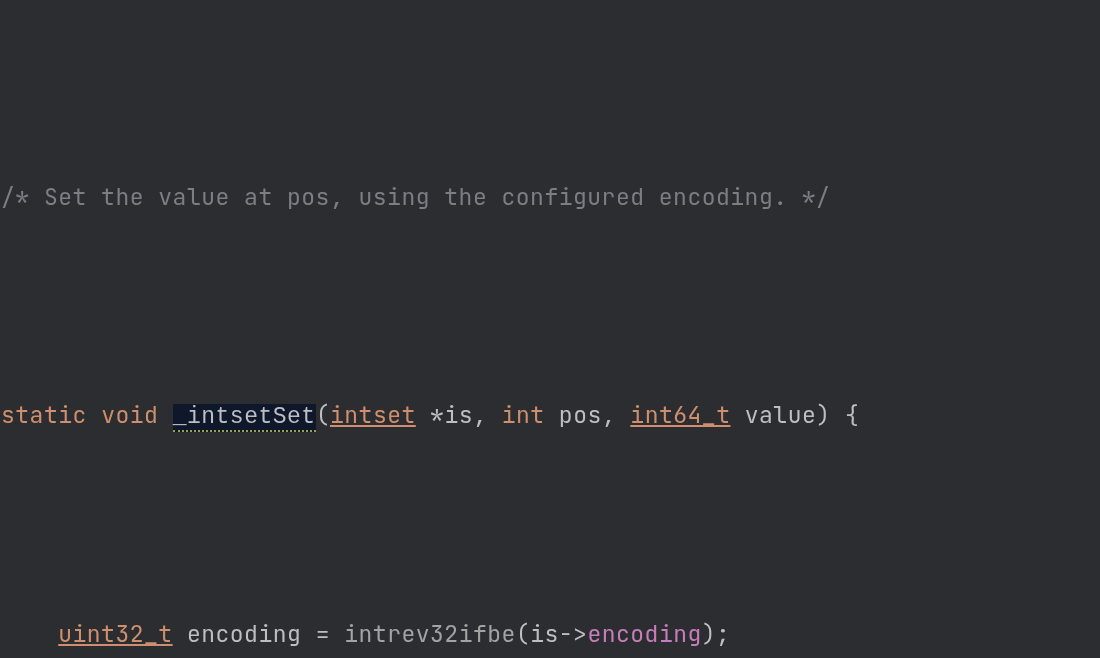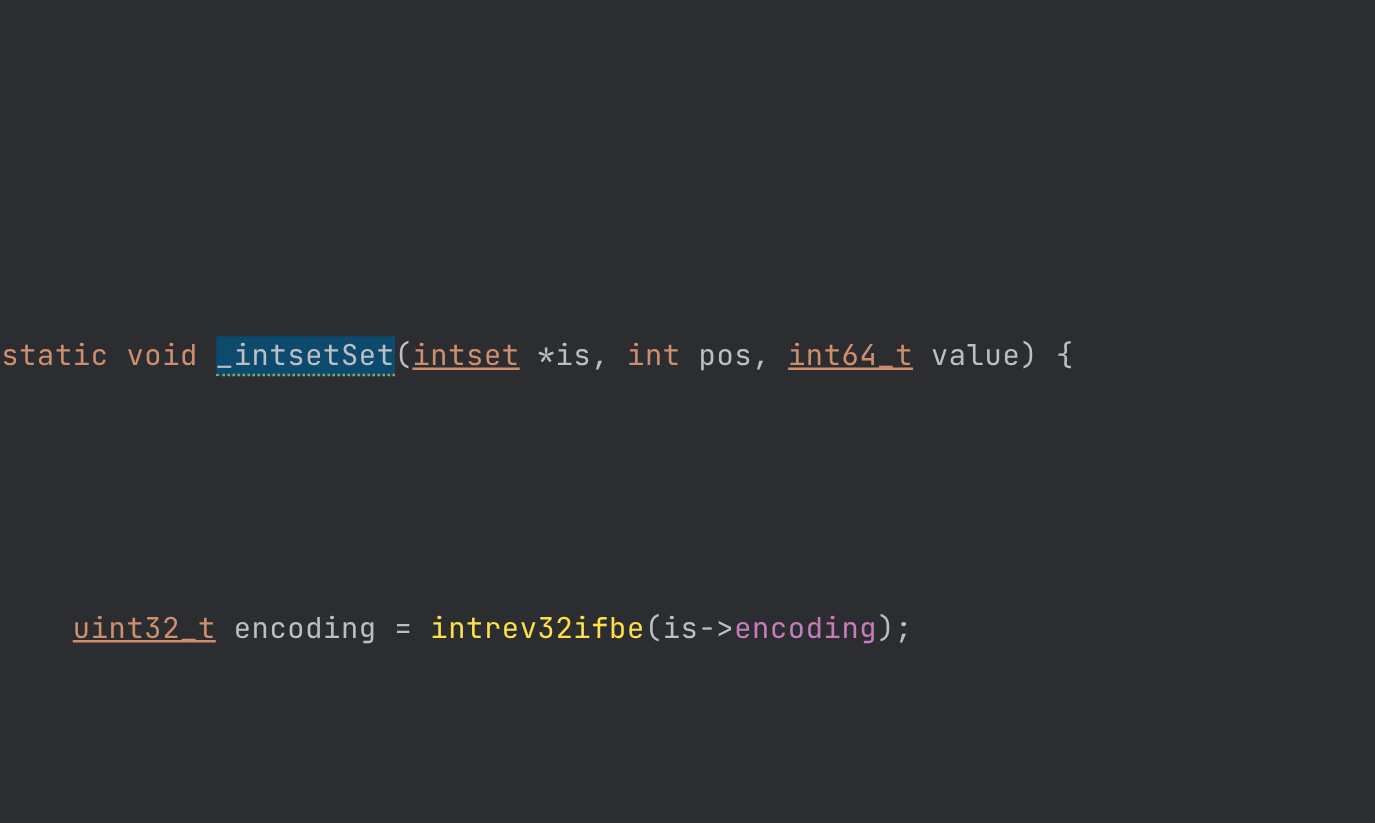--- a/index.html
+++ b/index.html
@@ -22,42 +22,44 @@
     padding-top: 2px;
     padding-left: 1px;
     white-space: pre;
   }
   .line {
     position: relative;
   }
   .tok-comment  { color: #7a7e85; }
   .tok-keyword  { color: #cf8e6d; }
   .tok-type     { color: #cf8e6d; text-decoration: underline; }
-  .tok-func     { color: #fde047; }
+  .tok-func     { color: #a3a3a3; }
   .tok-funcdecl { color: #bcbec4; }
   .tok-punct    { color: #bcbec4; }
   .tok-op       { color: #bcbec4; }
   .tok-paren    { color: #bcbec4; }
   .tok-param    { color: #bcbec4; }
   .tok-ident    { color: #bcbec4; }
   .tok-field    { color: #c77dbb; }
   .tok-plain    { color: #bcbec4; }
 
   
   .hl-decl {
-    background: #0c4a6e;
+    background: #0f172a;
     border-bottom: 2px dotted #9aa04a; 
+    font-family: Liberation Mono, monospace;
   }
 </style>
 </head>
 <body>
 
 <div class="editor">
 
   
+  <div class="line"><span class="tok-comment">/* Set the value at pos, using the configured encoding. */</span></div>
 
   
   <div class="line"><span class="tok-keyword">static</span><span class="tok-plain"> </span><span class="tok-keyword">void</span><span class="tok-plain"> </span><span class="tok-funcdecl hl-decl">_intsetSet</span><span class="tok-paren">(</span><span class="tok-type">intset</span><span class="tok-op"> *</span><span class="tok-param">is</span><span class="tok-punct">, </span><span class="tok-keyword">int</span><span class="tok-param"> pos</span><span class="tok-punct">, </span><span class="tok-type">int64_t</span><span class="tok-param"> value</span><span class="tok-paren">)</span><span class="tok-punct"> {</span></div>
 
   
   <div class="line"><span class="tok-plain">    </span><span class="tok-type">uint32_t</span><span class="tok-plain"> </span><span class="tok-ident">encoding</span><span class="tok-op"> = </span><span class="tok-func">intrev32ifbe</span><span class="tok-paren">(</span><span class="tok-ident">is</span><span class="tok-op">-&gt;</span><span class="tok-field">encoding</span><span class="tok-punct">);</span></div>
 
   
   
 

